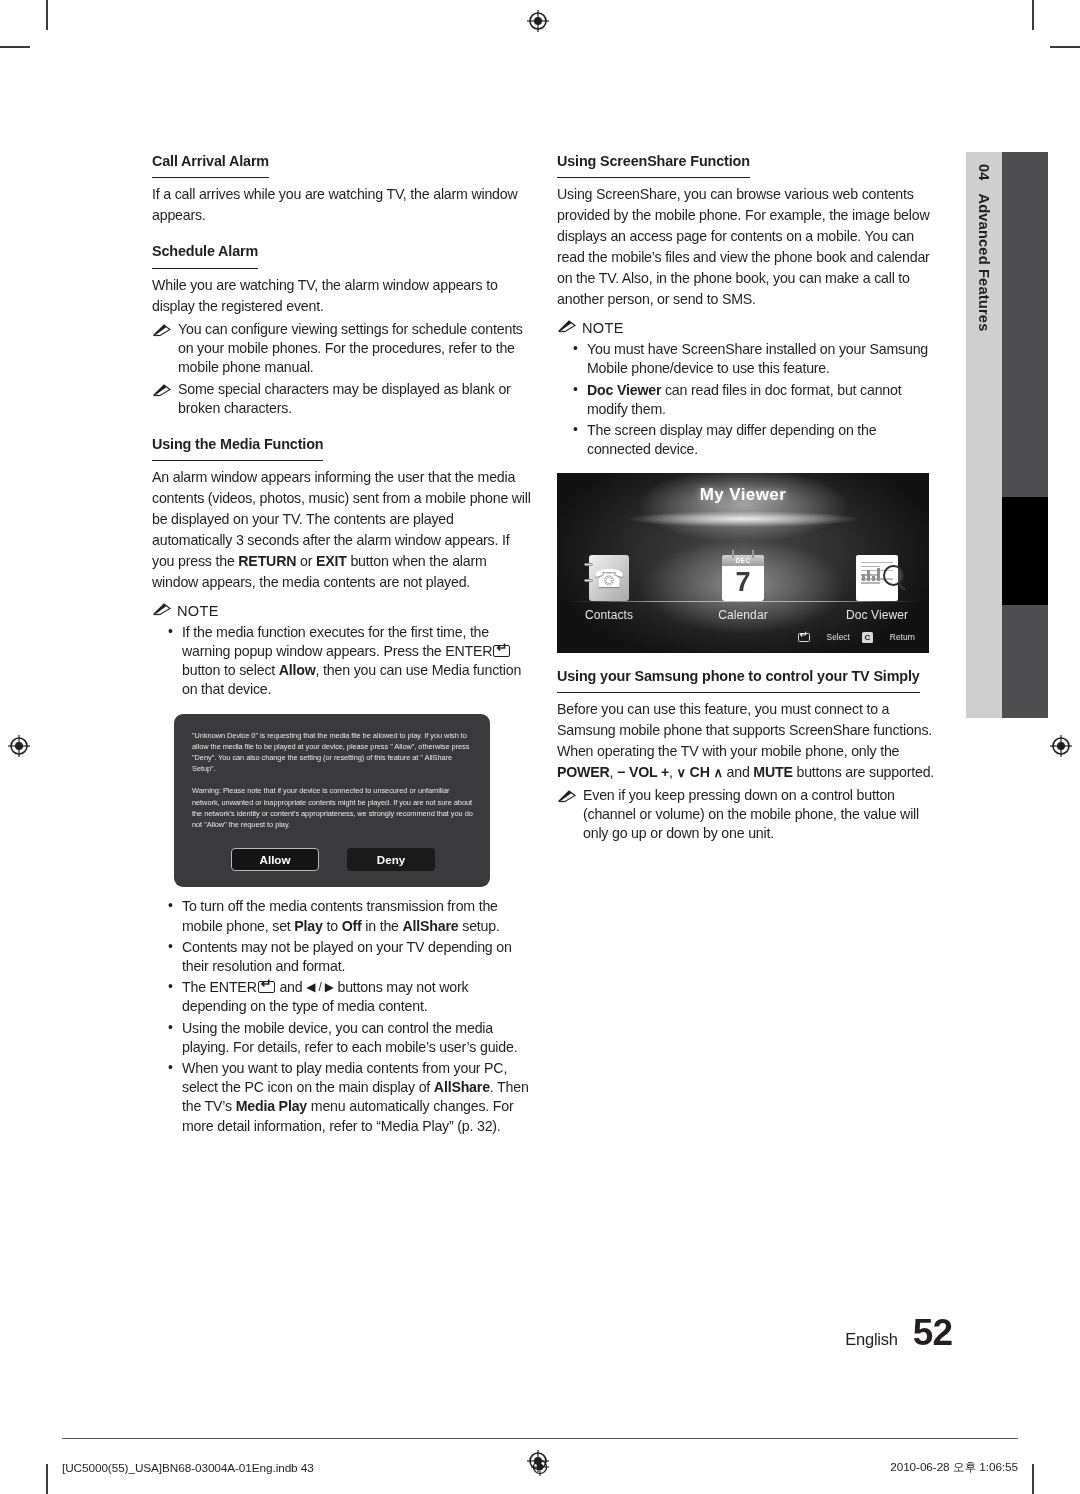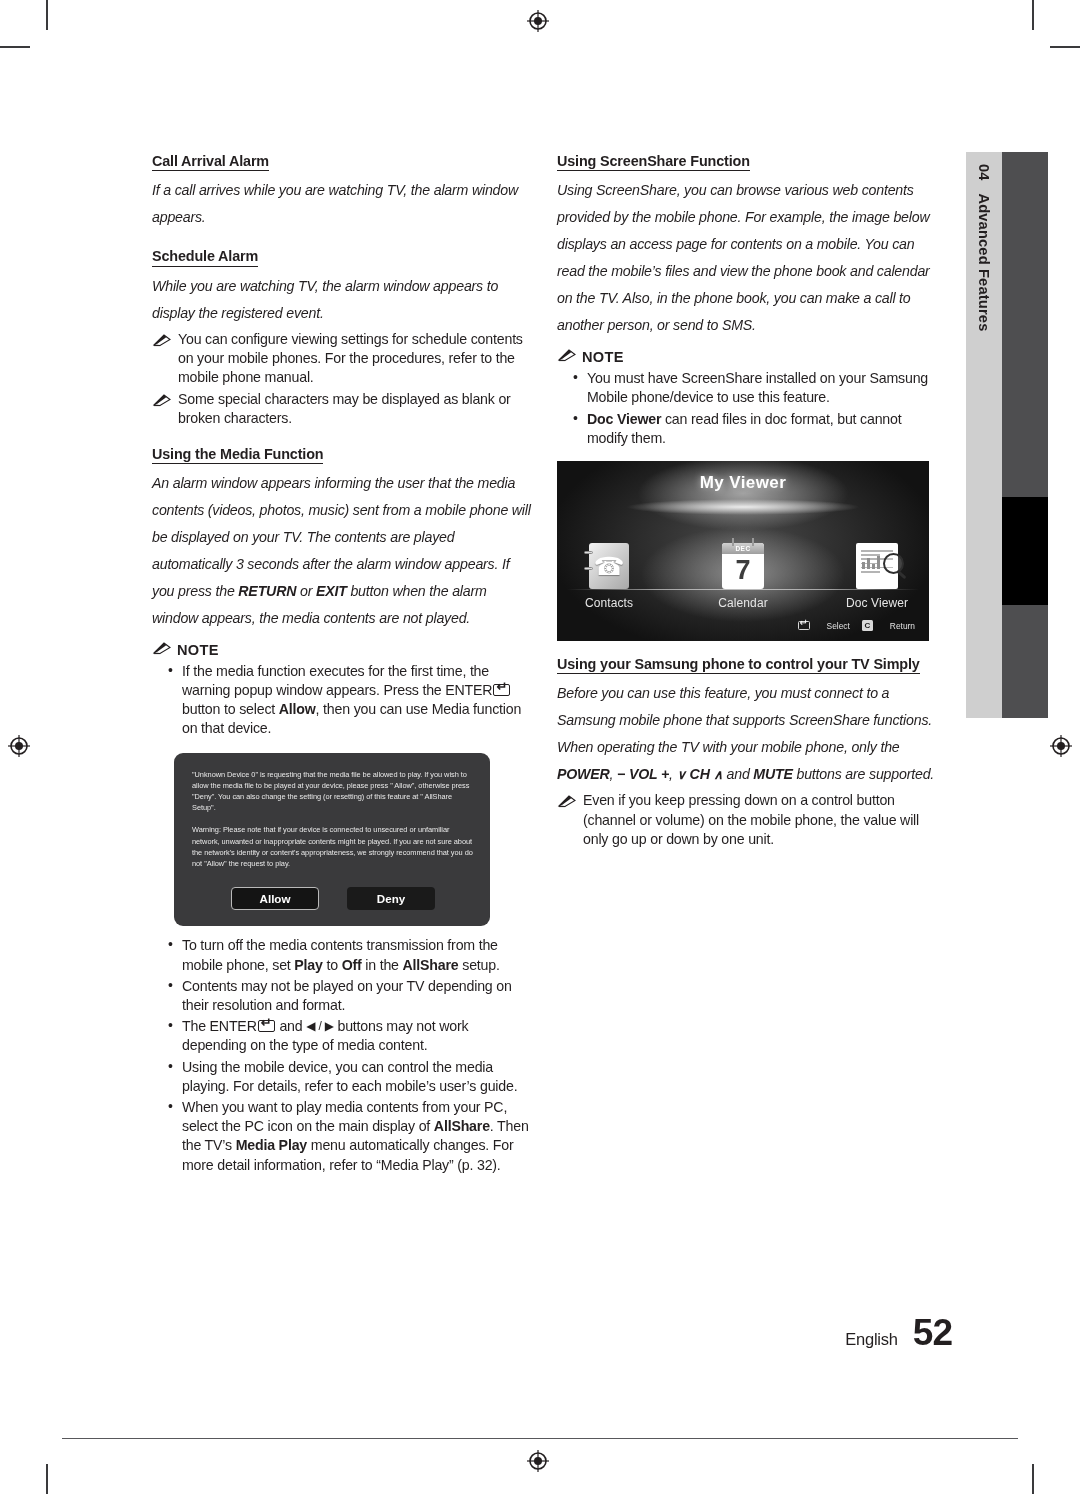--- a/index.html
+++ b/index.html
@@ -45,34 +45,33 @@
     width: 380px;
   }
   .col-left  { left: 0; }
   .col-right { left: 405px; }
 
   
   h3.section-head {
     font-size: 14.4px;
     font-weight: bold;
     letter-spacing: -0.15px;
-    padding-bottom: 0;
+    padding-bottom: 7px;
     margin-bottom: 6px;
     display: inline-block;
     border-bottom: 1.6px solid #231f20;
     line-height: 1.2;
   }
   .head-wrap { margin-top: 16px; }
   .head-wrap:first-child { margin-top: 0; }
 
   p.body-text {
     font-size: 14.2px;
-    line-height: 27px;
+    line-height: 21px;
     letter-spacing: -0.2px;
-    font-style: italic;
   }
 
   
   .pencil-row {
     display: flex;
     align-items: flex-start;
     margin-top: 3px;
   }
   .pencil-icon {
     flex: 0 0 auto;
@@ -89,21 +88,21 @@
   }
 
   .note-head {
     display: flex;
     align-items: center;
     margin-top: 9px;
     margin-bottom: 3px;
   }
   .note-head .label {
     font-size: 14.6px;
-    font-weight: bold;
+    font-weight: normal;
     letter-spacing: 0.3px;
     margin-left: 5px;
   }
 
   ul.bullets { list-style: none; margin-top: 1px; }
   ul.bullets > li {
     position: relative;
     padding-left: 30px;
     font-size: 14.2px;
     line-height: 19.2px;
@@ -601,20 +600,21 @@
               <path d="M12 1 L14.5 3 L5 10 L2 11 Z" fill="#231f20"></path>
               <path d="M2 11.6 L8.2 11.6" stroke="#231f20" stroke-width="1"></path>
             </svg>
           </span>
           <span class="label">NOTE</span>
         </div>
 
         <ul class="bullets">
           <li>You must have ScreenShare installed on your Samsung Mobile phone/device to use this feature.</li>
           <li><b>Doc Viewer</b><span> can read files in doc format, but cannot modify them.</span></li>
+          <li>The screen display may differ depending on the connected device.</li>
         </ul>
 
         
         <div class="tv-shot">
           <div class="tv-title">My Viewer</div>
           <div class="tv-title-glow"></div>
           <div class="tv-floor"></div>
 
           <div class="tv-icons">
 
@@ -696,14 +696,26 @@
       </div>
     </div>
   </div>
 
   <div class="page-num">
     <span class="lang">English</span>
     <span class="num">52</span>
   </div>
 
   <div class="footer-rule"></div>
+  <div class="footer">
+    <span>[UC5000(55)_USA]BN68-03004A-01Eng.indb   43</span>
+    <span class="mid">
+      <svg width="18" height="18" viewBox="0 0 22 22">
+        <circle cx="11" cy="11" r="8" fill="none" stroke="#231f20" stroke-width="1.6"></circle>
+        <circle cx="11" cy="11" r="4" fill="#231f20"></circle>
+        <line x1="11" y1="0" x2="11" y2="22" stroke="#231f20" stroke-width="1.2"></line>
+        <line x1="0" y1="11" x2="22" y2="11" stroke="#231f20" stroke-width="1.2"></line>
+      </svg>
+    </span>
+    <span>2010-06-28   오후 1:06:55</span>
+  </div>
 
 </div>
 
 </body></html>

